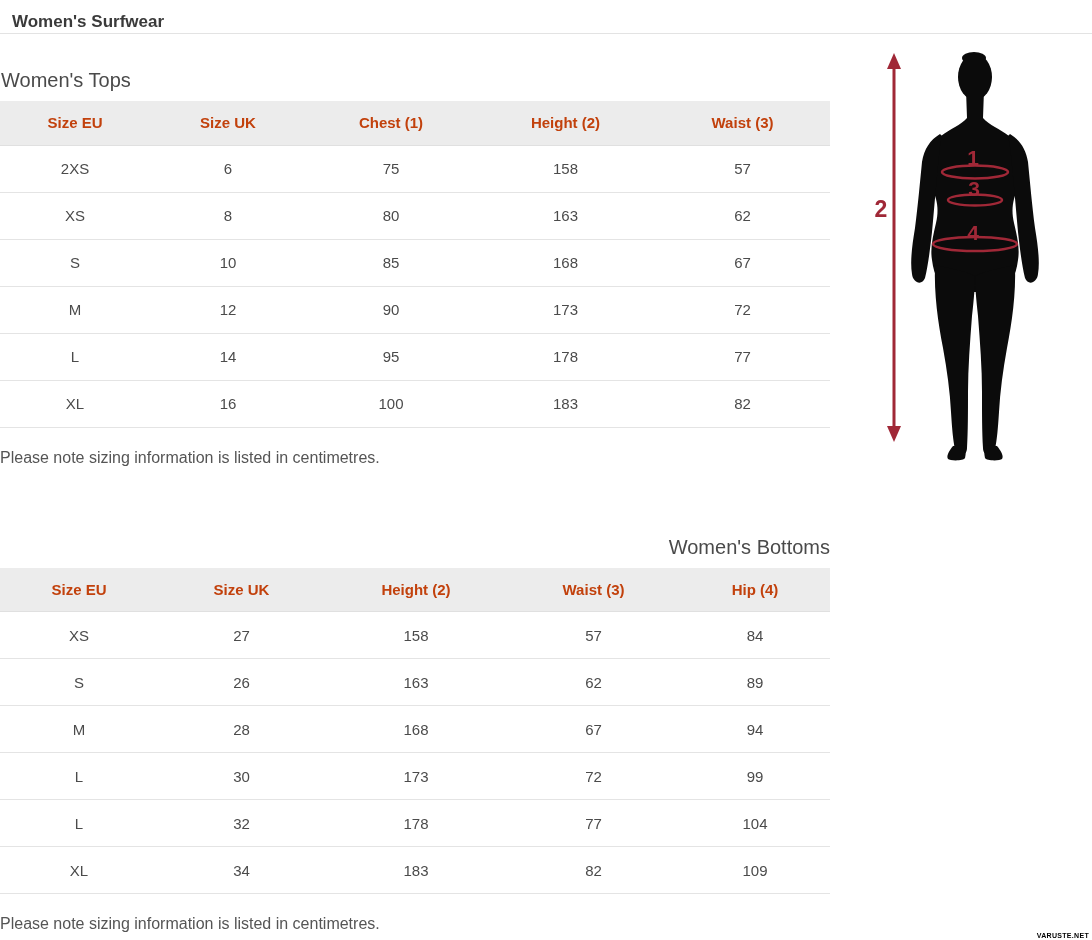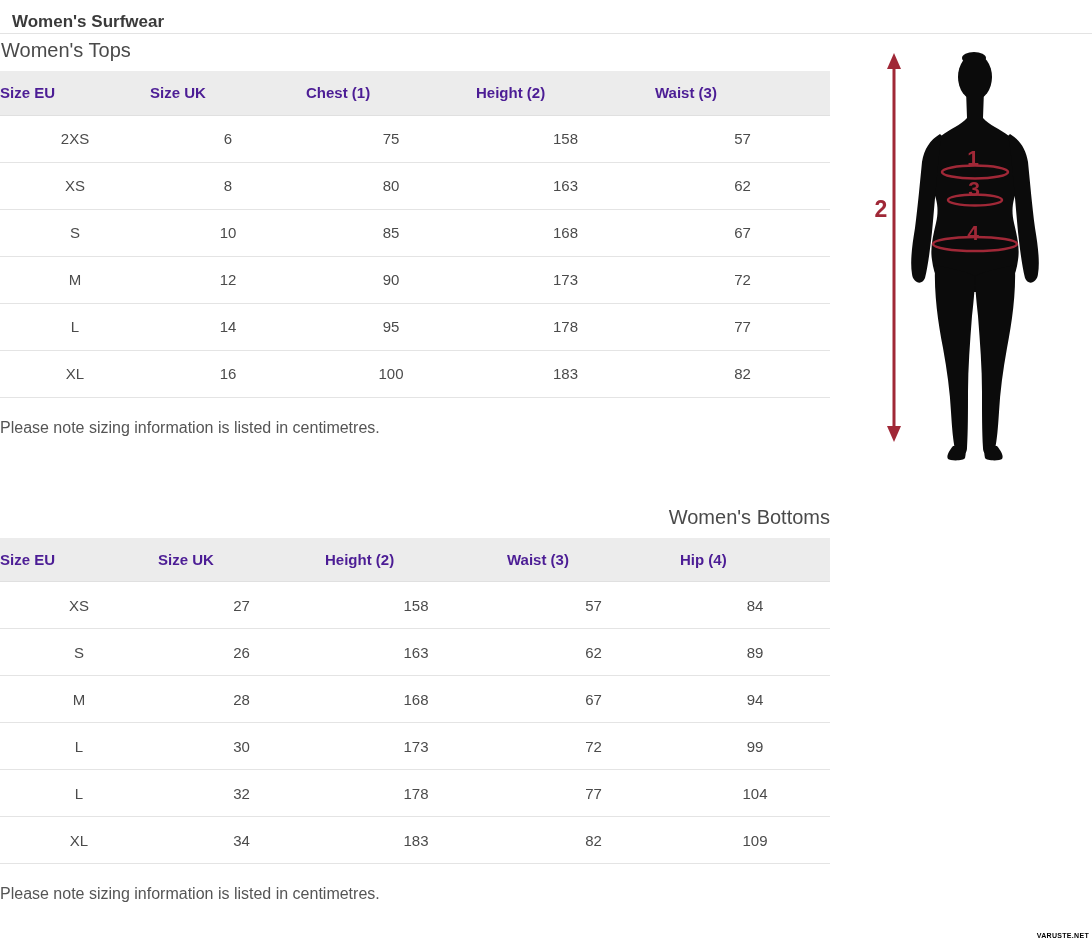--- a/index.html
+++ b/index.html
@@ -15,28 +15,28 @@
     border-bottom: 1px solid #e3e3e3;
     padding: 1px 0 0 12px;
     display: flex; align-items: flex-end;
   }
   .titlebar h1 {
     font-size: 17px; font-weight: bold; color: #3a3a3a; line-height: 23px;
   }
   .content { position: absolute; left: 0; top: 31px; width: 830px; }
   .section-heading {
     font-size: 20px; font-weight: 400; color: #4a4a4a;
-    margin: 8px 0 9px 1px; line-height: 23px;
+    margin: 38px 0 9px 1px; line-height: 23px;
   }
   .section-bottoms .section-heading { margin-top: 66px; text-align: right; }
   table.size-table { width: 830px; border-collapse: collapse; table-layout: fixed; }
   table.size-table thead th {
     background: #ececec; height: 44px;
-    font-size: 15px; font-weight: bold; color: #4c1d95;
-    text-align: left; vertical-align: middle;
+    font-size: 15px; font-weight: bold; color: #c2410c;
+    text-align: center; vertical-align: middle;
     border-bottom: 1px solid #e0e0e0;
   }
   table.size-table tbody td {
     height: 47px; font-size: 15px; color: #4b4b4b;
     text-align: center; vertical-align: middle;
     border-bottom: 1px solid #e4e4e4;
   }
   .tops-table col.c1 { width: 150px; } .tops-table col.c2 { width: 156px; }
   .tops-table col.c3 { width: 170px; } .tops-table col.c4 { width: 179px; }
   .tops-table col.c5 { width: 175px; }

